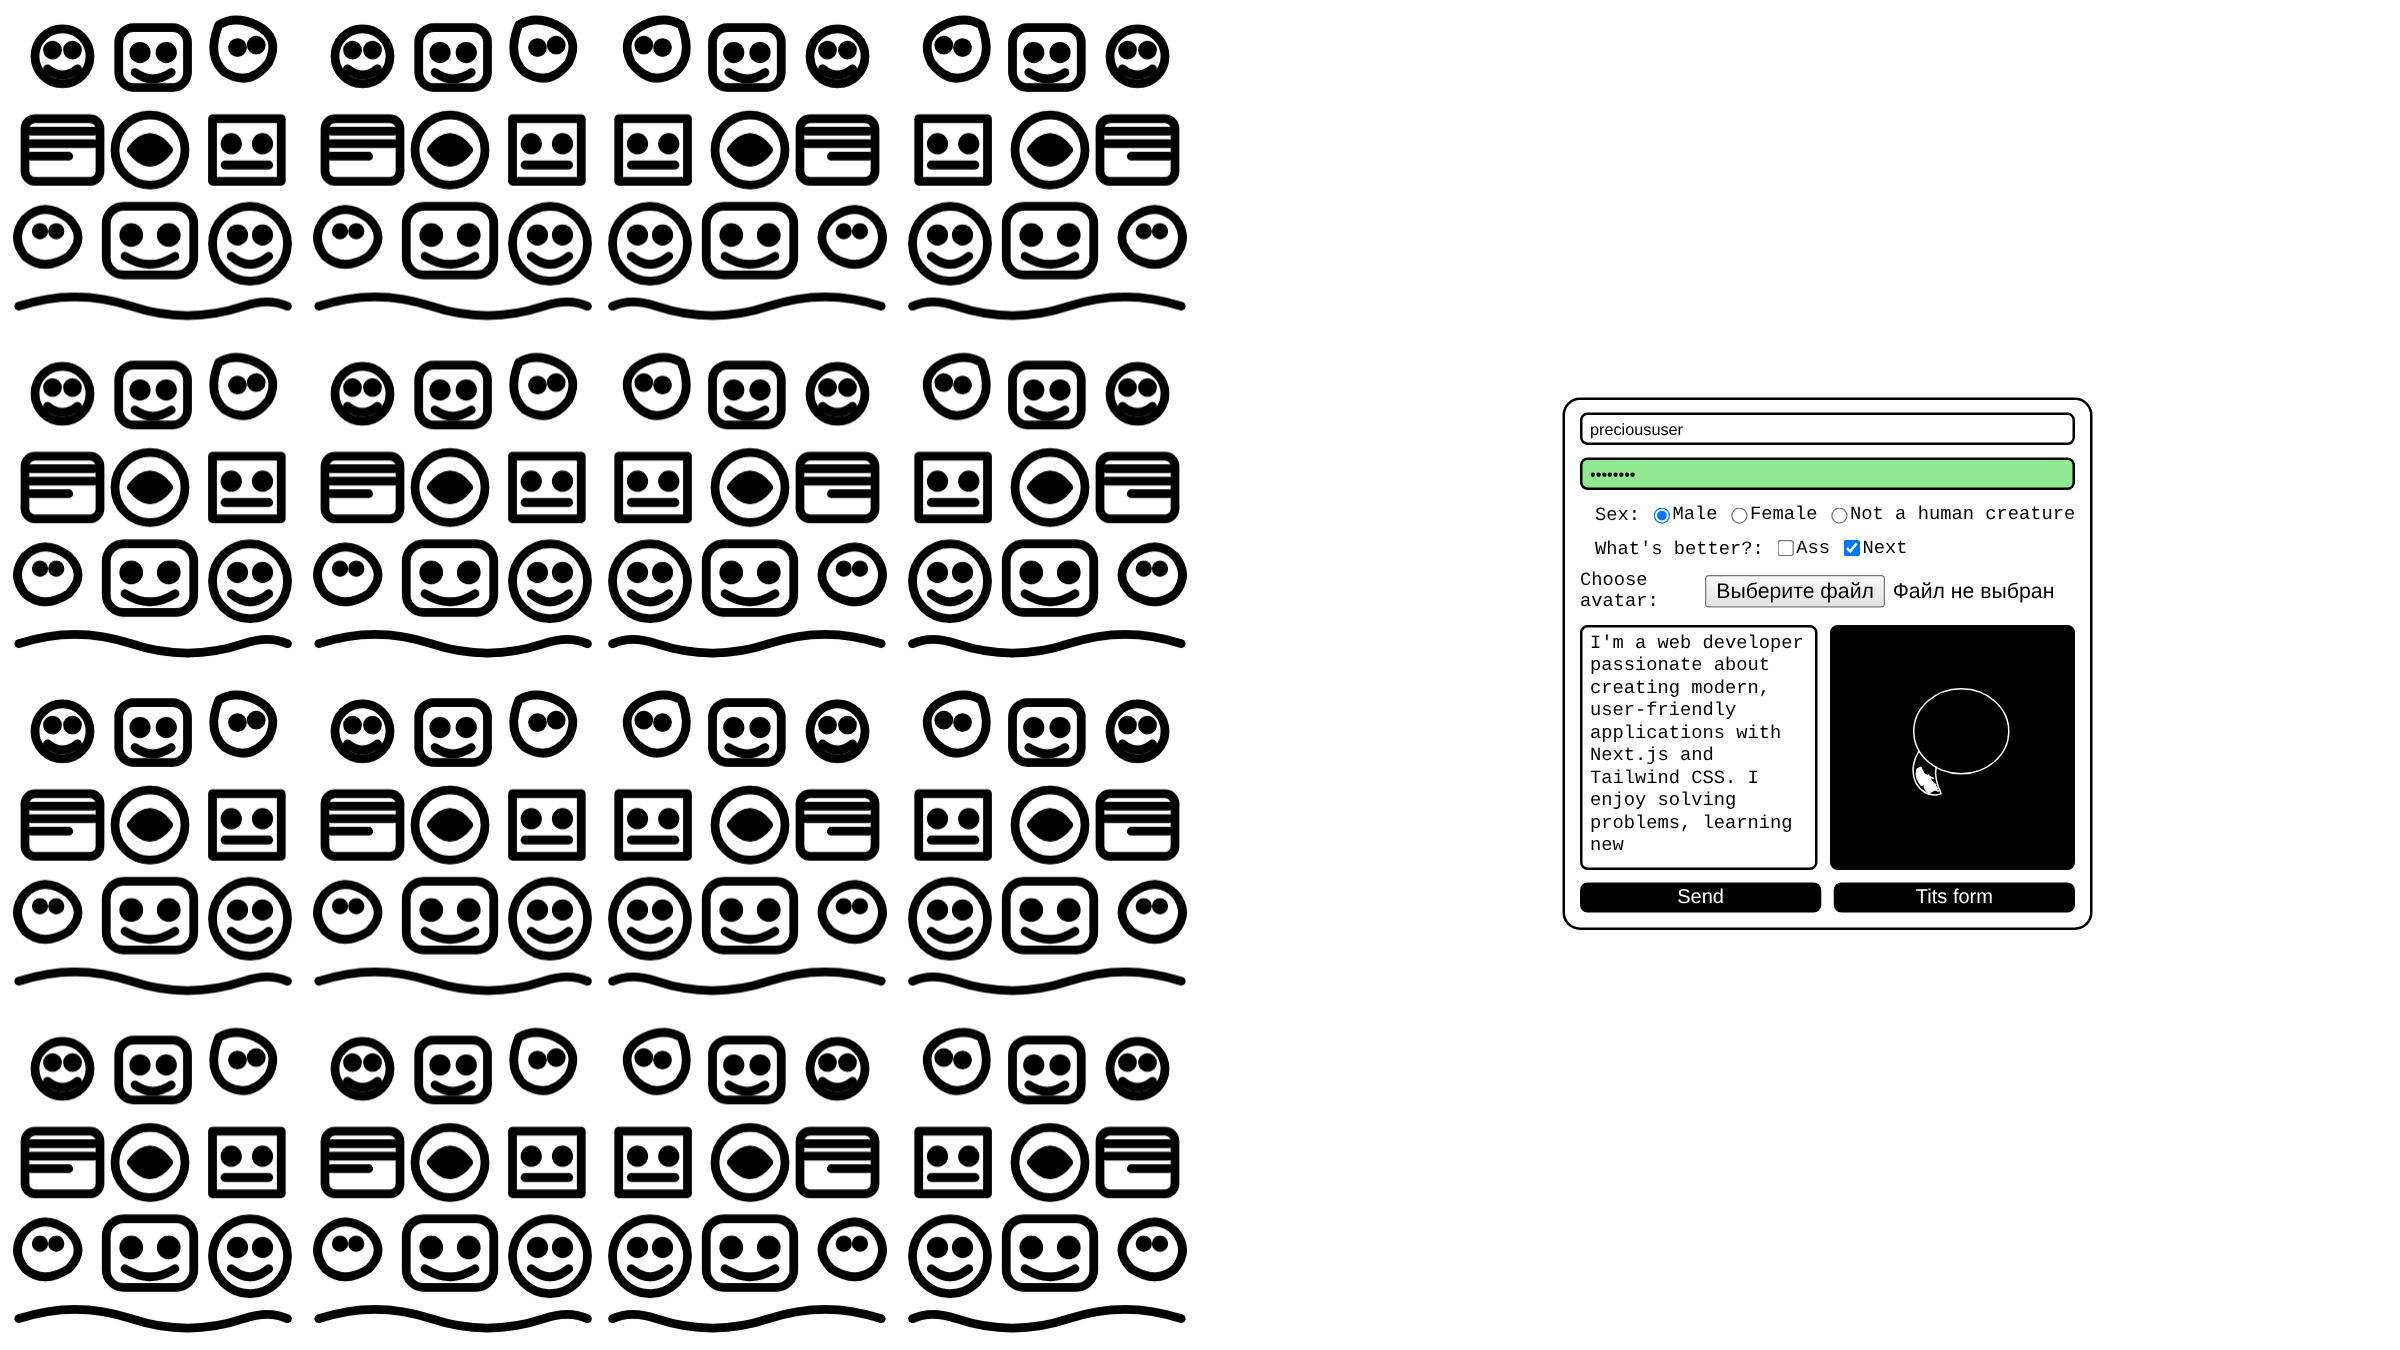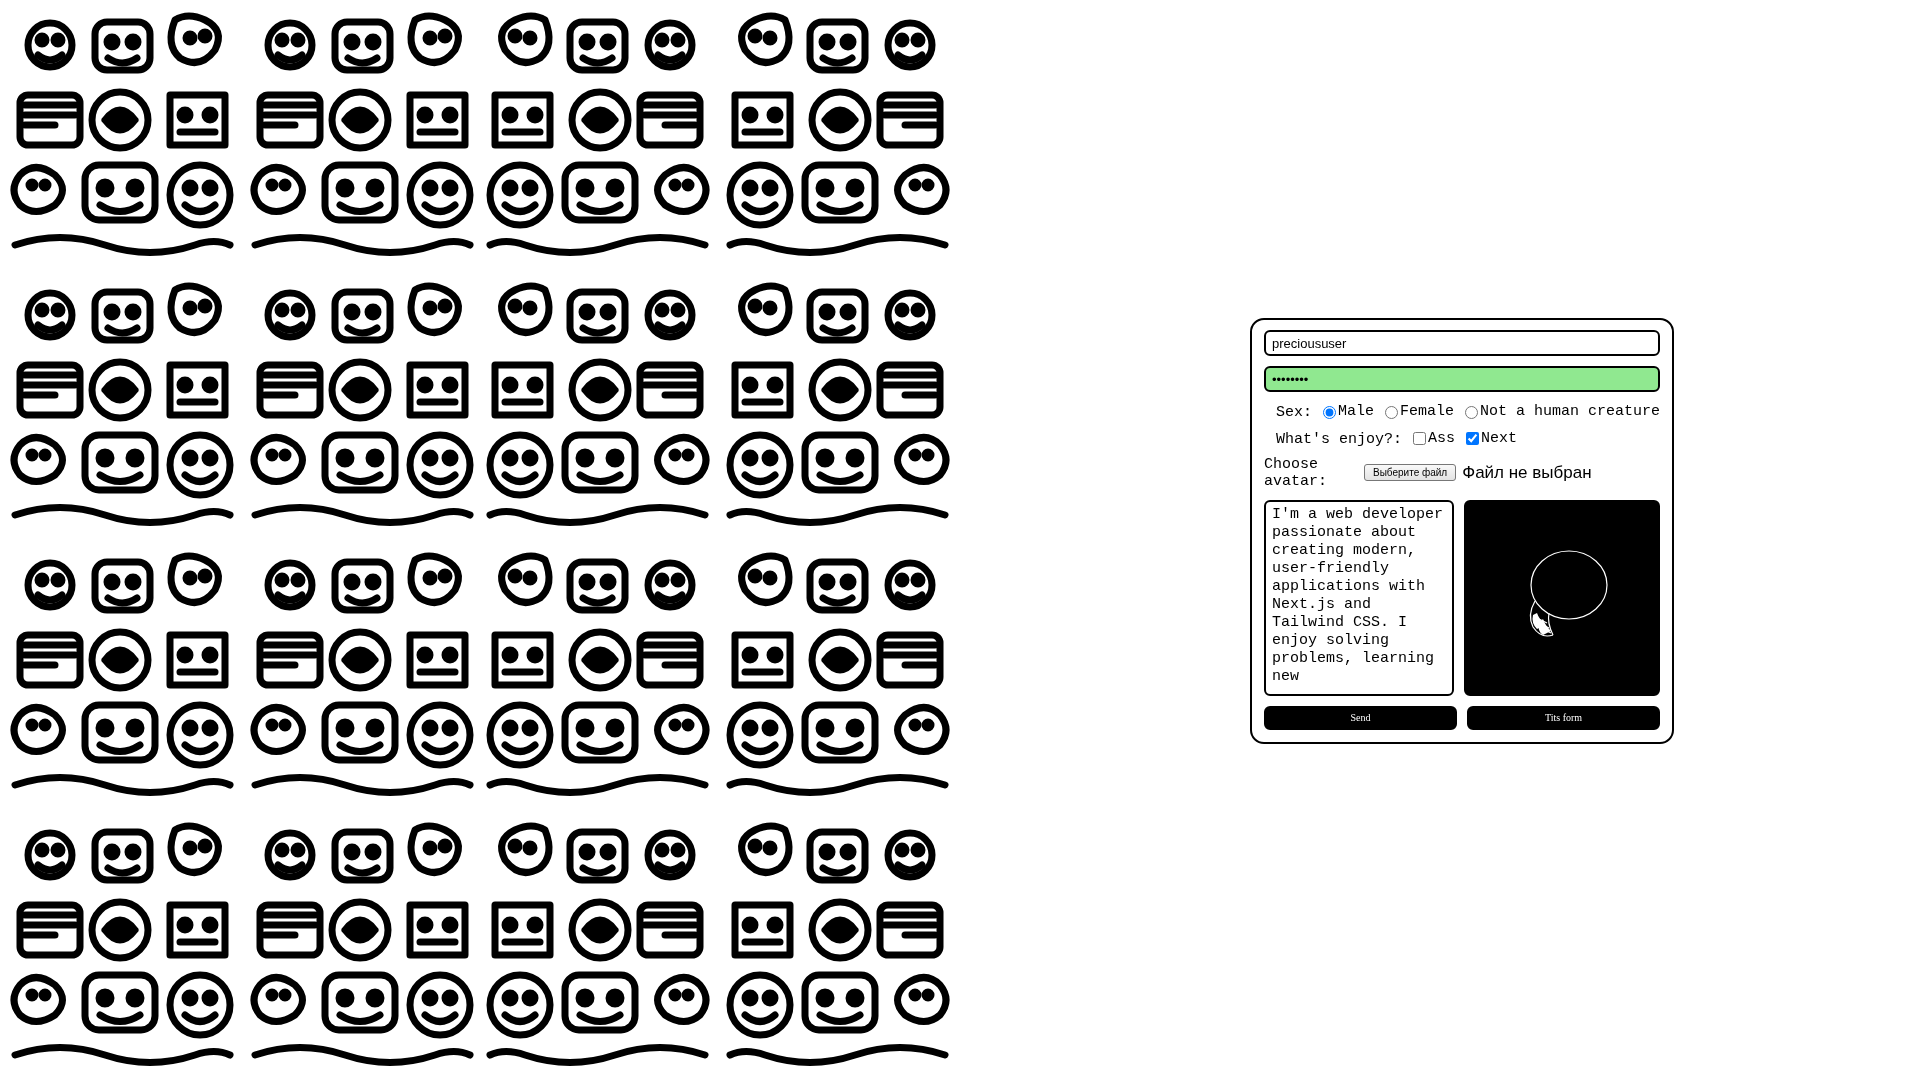--- a/index.html
+++ b/index.html
@@ -56,21 +56,21 @@
 .avatar-row {
   display: flex;
   align-items: center;
   gap: 8px;
   font-family: "Courier New", monospace;
   font-size: 15px;
 }
 .avatar-label { width: 92px; }
 .file-wrap { display: flex; align-items: center; gap: 6px; font-family: Arial, sans-serif; font-size: 13px; }
 .file-btn {
-  font-size: 10px;
+  font-size: 17px;
   padding: 2px 8px;
   border: 1px solid #777;
   background: linear-gradient(#f9f9f9,#e3e3e3);
   border-radius: 3px;
   cursor: pointer;
   font-family: Arial, sans-serif;
 }
 .file-status { font-size: 17px; color: #000; }
 .content-row { display: flex; gap: 10px; }
 .bio-ta {
@@ -97,22 +97,22 @@
   justify-content: center;
 }
 .btn-row { display: flex; gap: 10px; margin-top: 10px; }
 .btn {
   flex: 1;
   height: 24px;
   border: 2px solid #000;
   border-radius: 6px;
   background: #000;
   color: #fff;
-  font-size: 10px;
-  font-family: Liberation Serif, serif;
+  font-size: 16px;
+  font-family: Liberation Sans, sans-serif;
   cursor: pointer;
   display: flex;
   align-items: center;
   justify-content: center;
 }
 </style>
 </head>
 <body>
 
 <div class="page">
@@ -177,21 +177,21 @@
       </div>
 
       <div class="row tight mono-line">
         <span>Sex:</span>
         <input type="radio" name="sex" checked="" style=""><label>Male</label>
         <input type="radio" name="sex" style=""><label>Female</label>
         <input type="radio" name="sex" style=""><label>Not a human creature</label>
       </div>
 
       <div class="row tight mono-line">
-        <span>What's enjoy?:</span>
+        <span>What's better?:</span>
         <input type="checkbox" style=""><label>Ass</label>
         <input type="checkbox" checked="" style=""><label>Next</label>
       </div>
 
       <div class="row avatar-row">
         <div class="avatar-label">Choose avatar:</div>
         <div class="file-wrap">
           <button class="file-btn">Выберите файл</button>
           <span class="file-status">Файл не выбран</span>
         </div>

